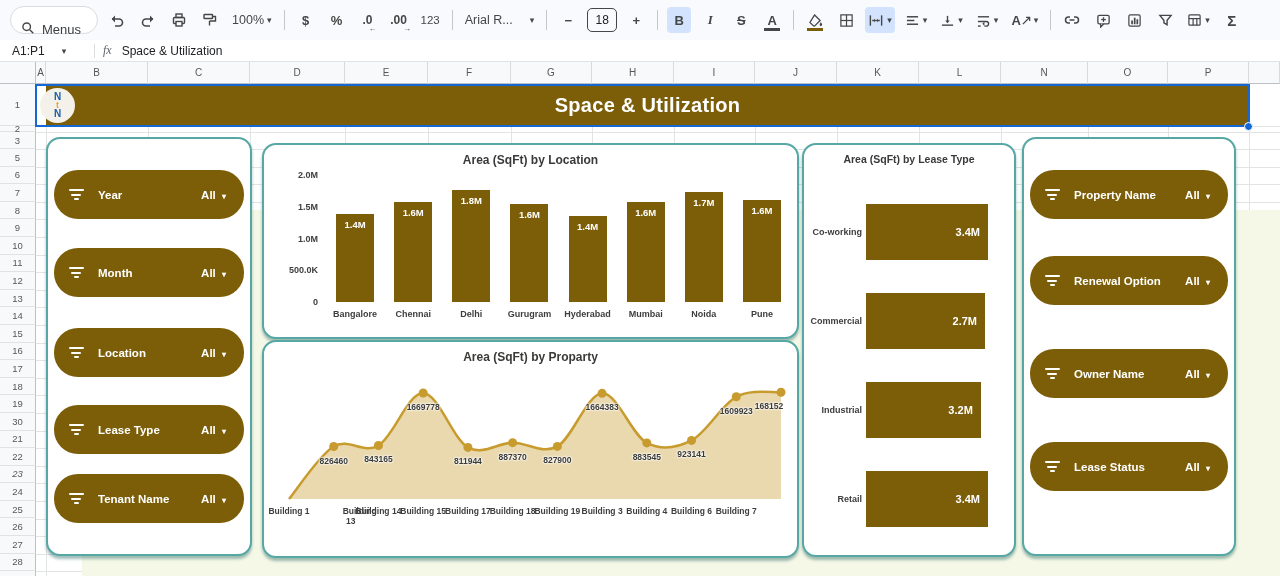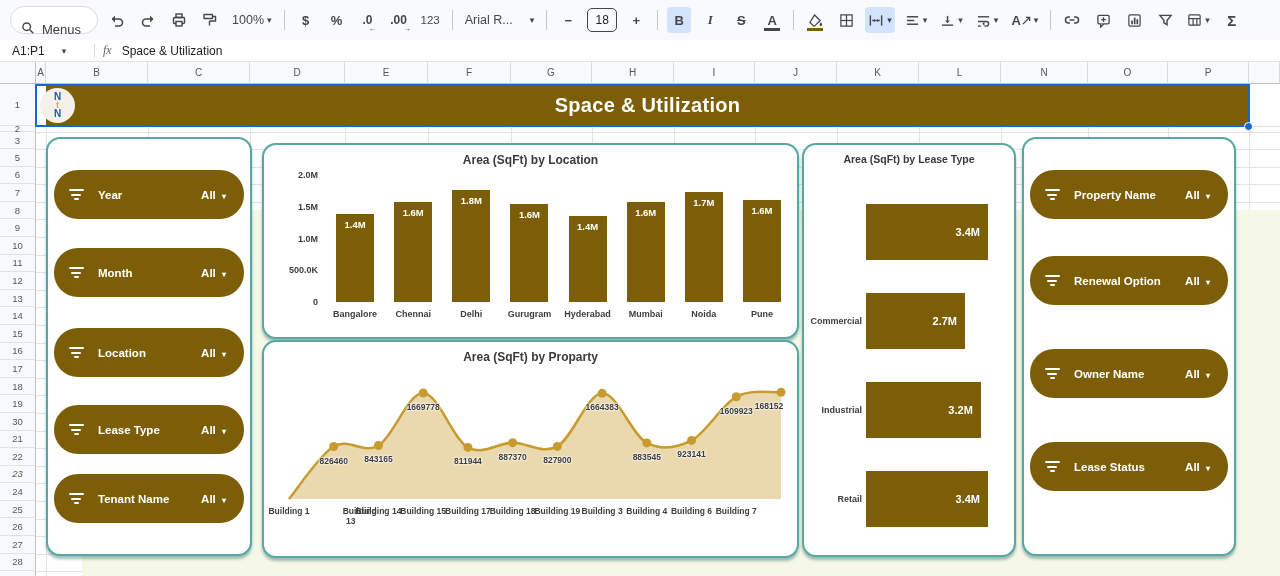--- a/index.html
+++ b/index.html
@@ -564,27 +564,28 @@
       <div class="pcat" style="left: 382.818px; top: 164px;">Building 4</div>
       <div class="pcat" style="left: 427.545px; top: 164px;">Building 6</div>
       <div class="pcat" style="left: 472.273px; top: 164px;">Building 7</div>
     </div>
 </div>
 
 <div class="card" id="card-lease">
   <div class="chart-title">Area (SqFt)  by Lease Type</div>
   <div id="lease-plot">
       <div class="hrow" style="top: 59px;">
+        <div class="hcat">Co-working</div>
         <div class="hbar" style="width: 122px; background: rgb(124, 94, 8);">
           <span>3.4M</span>
         </div>
       </div>
       <div class="hrow" style="top: 148px;">
         <div class="hcat">Commercial</div>
-        <div class="hbar" style="width: 99px; background: rgb(124, 94, 8);">
+        <div class="hbar" style="width: 119px; background: rgb(124, 94, 8);">
           <span>2.7M</span>
         </div>
       </div>
       <div class="hrow" style="top: 237px;">
         <div class="hcat">Industrial</div>
         <div class="hbar" style="width: 114.824px; background: rgb(124, 94, 8);">
           <span>3.2M</span>
         </div>
       </div>
       <div class="hrow" style="top: 326px;">

